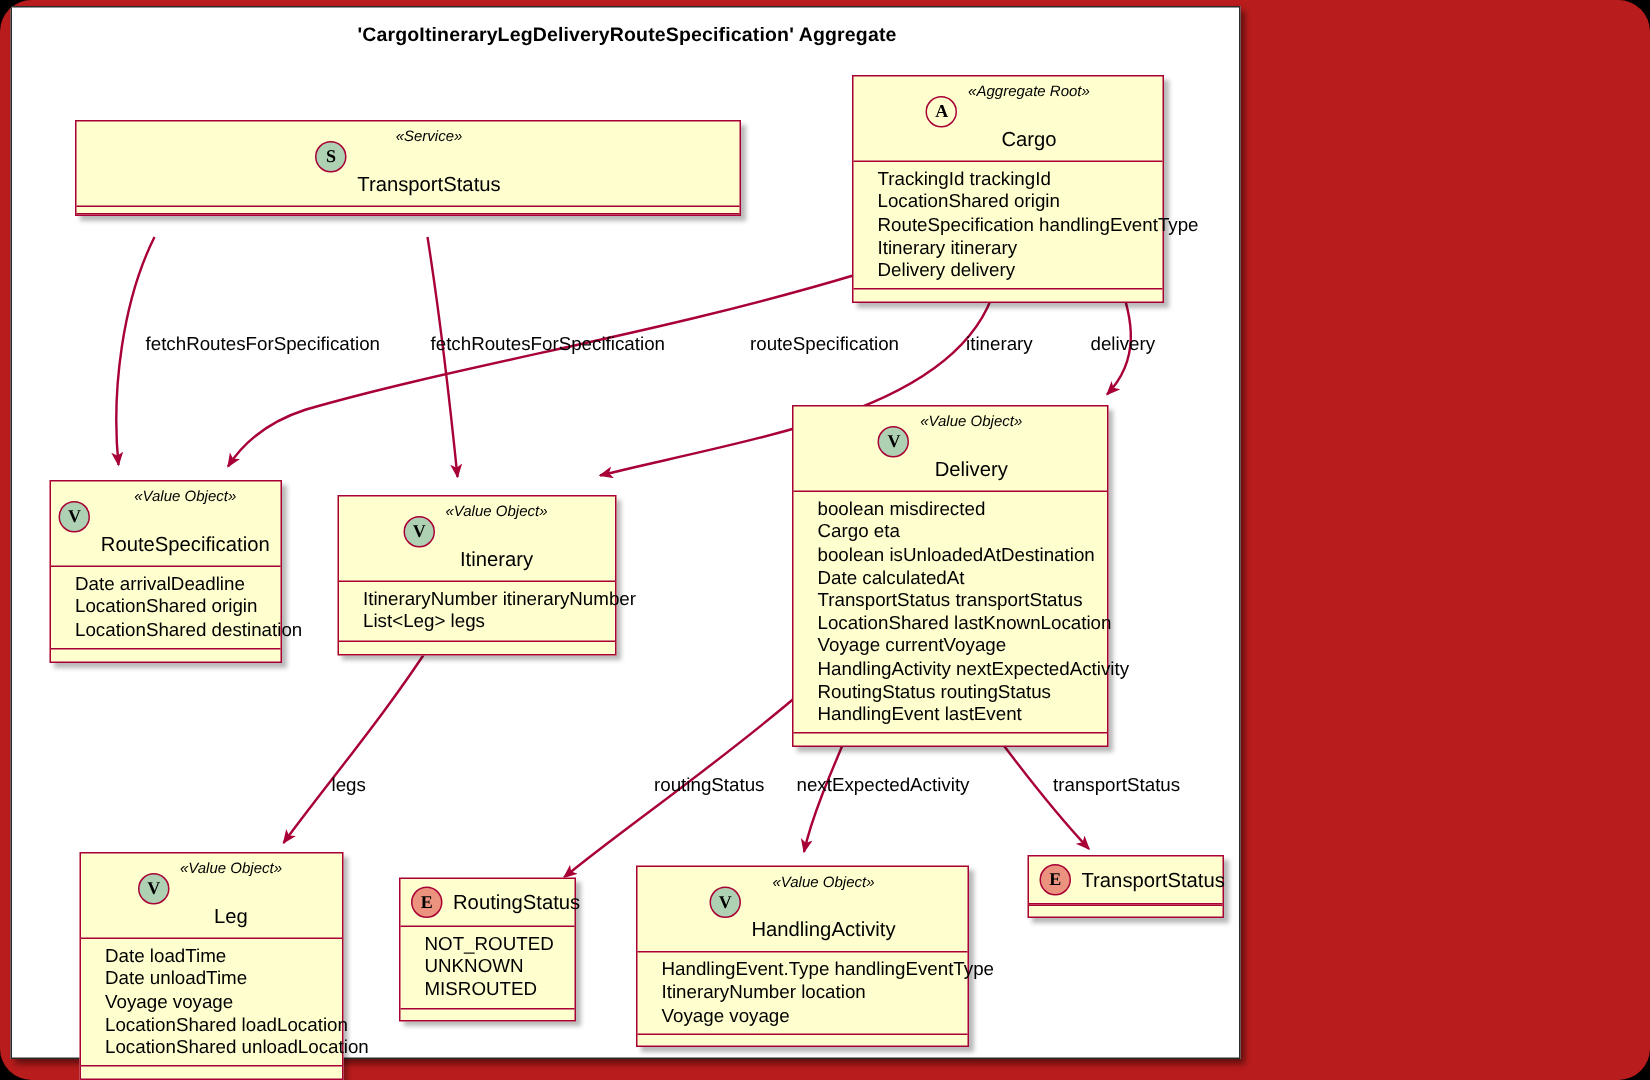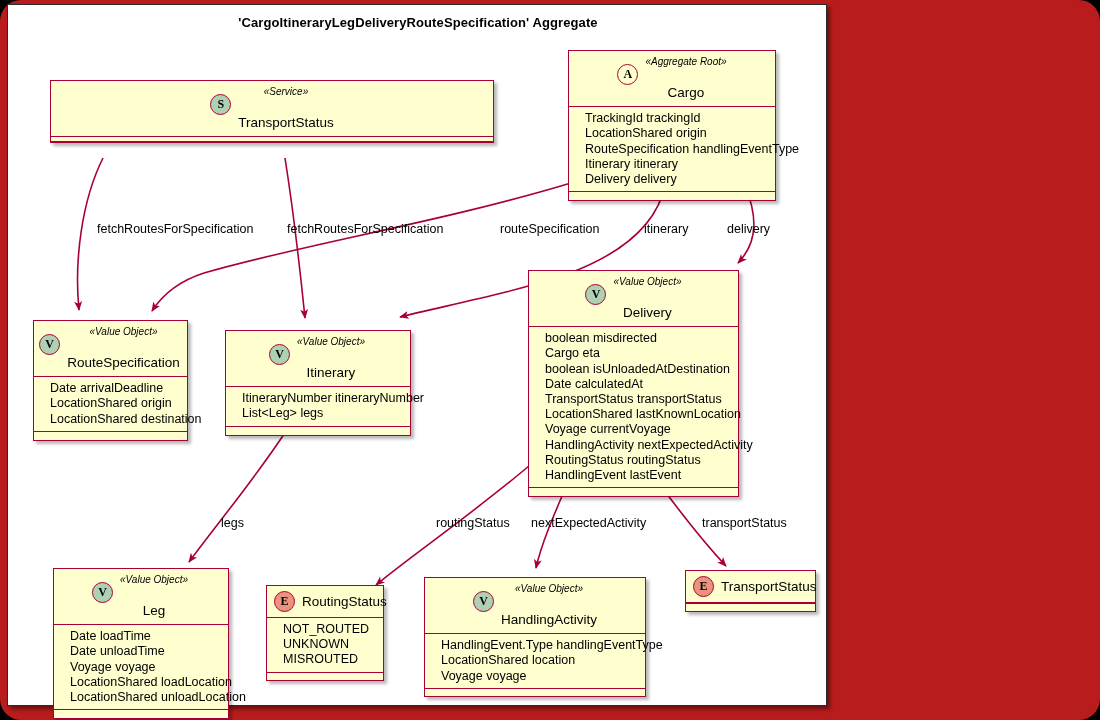--- a/index.html
+++ b/index.html
@@ -324,21 +324,21 @@
       <div class="uml-header" style="min-height:42px;">
         <div class="uml-header-inner" style="padding-left:28px;">
           <span class="badge badge-V" style="left:0px; top:8px;">V</span>
           <span class="stereo">«Value Object»</span>
           <span class="cname">HandlingActivity</span>
         </div>
       </div>
       <div class="divider"></div>
       <div class="uml-section">
         <div class="row">HandlingEvent.Type handlingEventType</div>
-        <div class="row">LocationShared location</div>
+        <div class="row">ItineraryNumber location</div>
         <div class="row">Voyage voyage</div>
       </div>
       <div class="divider"></div>
       <div class="uml-foot" style="height:7px;"></div>
     </div>
 
     <div class="uml-box" style="left:677px; top:565px; width:131px;">
       <div class="hdr-enum">
         <span class="badge badge-E">E</span>
         <span class="cname-inline">TransportStatus</span>

